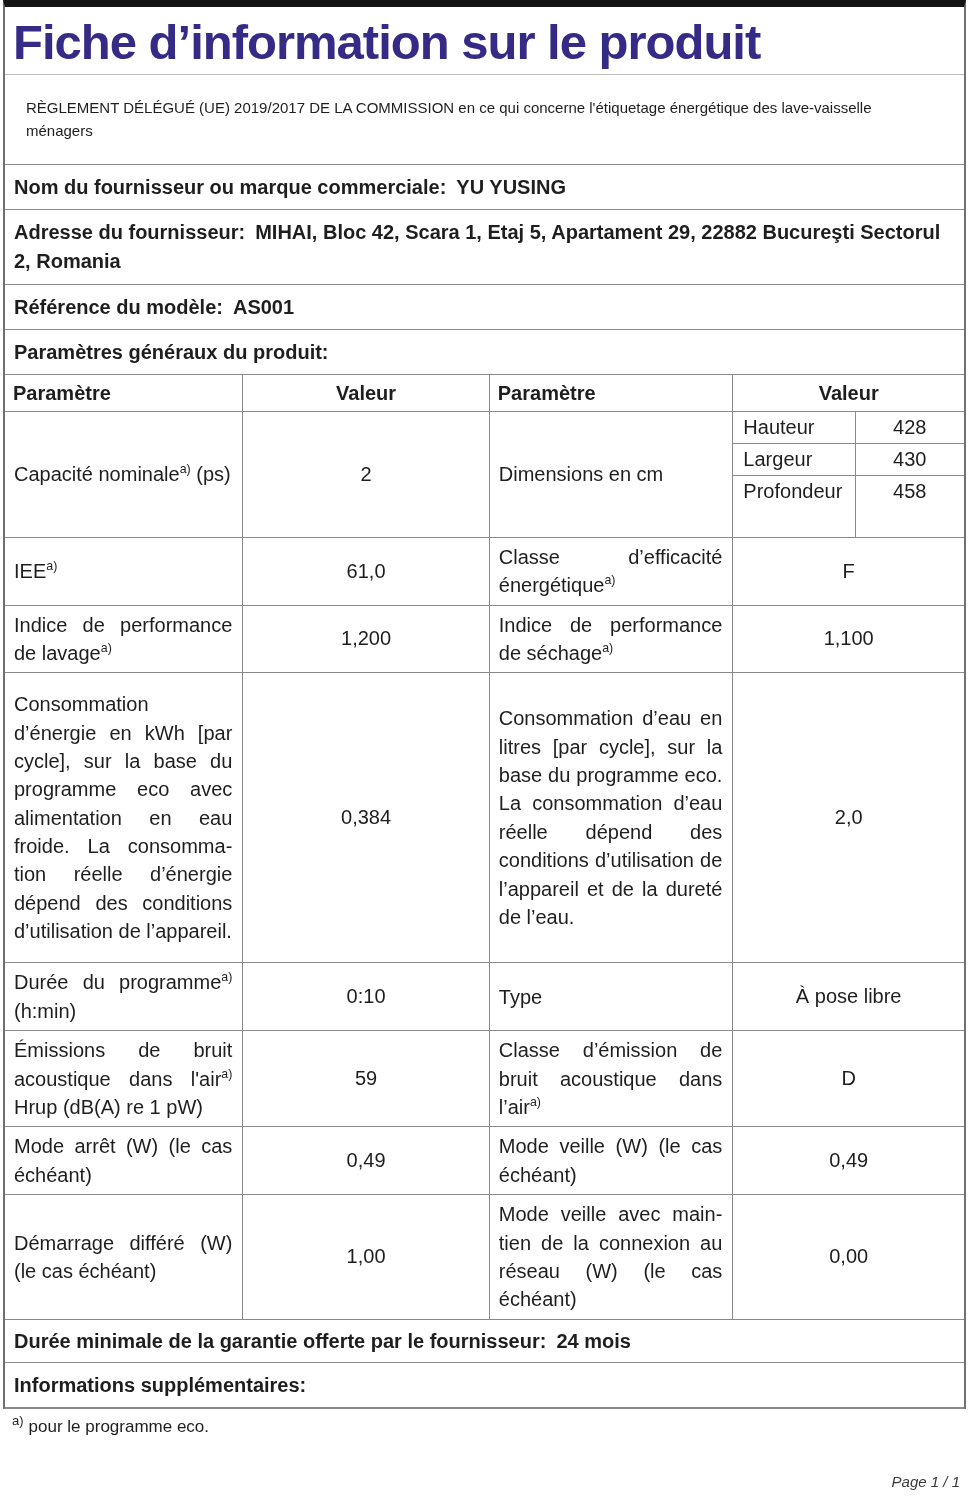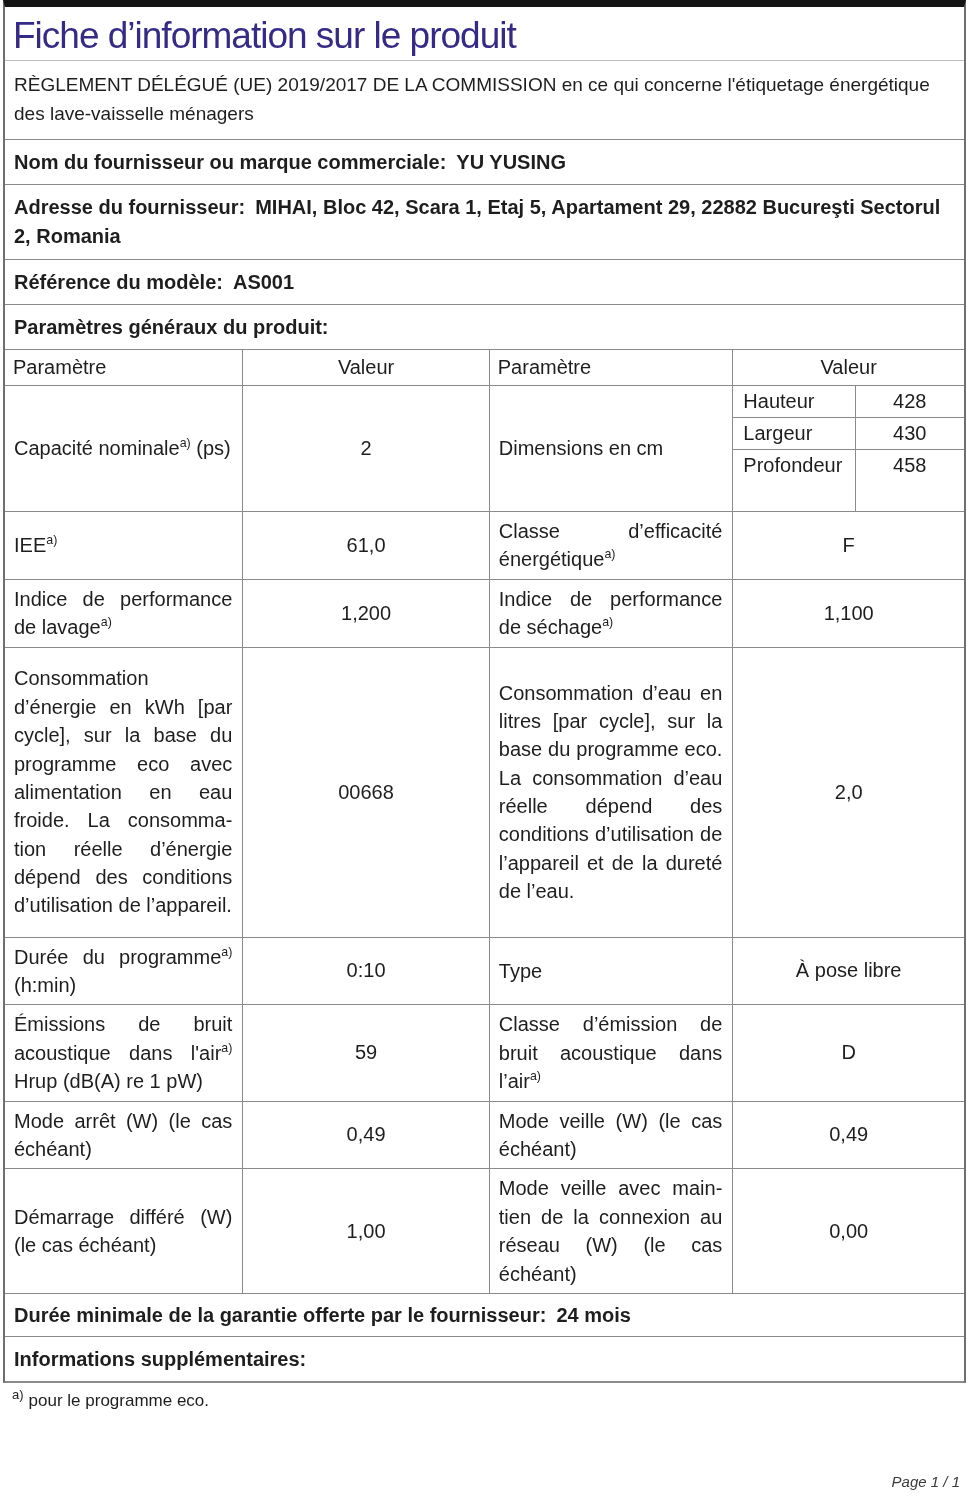--- a/index.html
+++ b/index.html
@@ -19,36 +19,36 @@
     margin:0 4px 0 3px;
     border-left:2px solid var(--outer);
     border-right:2px solid var(--outer);
     border-top:7px solid #141414;
     border-bottom:1px solid var(--bc);
     background:#fff;
   }
   .row{border-bottom:1px solid var(--bc);padding:8px 12px 8px 9px;font-size:20px;line-height:1.4;}
   .row.title-row{border-bottom:1px solid #bdbdbd;padding:7px 12px 2px 8px;}
   .title{
-    font-size:37px;font-weight:normal;color:var(--title);
+    font-size:49px;font-weight:bold;color:var(--title);
     letter-spacing:-1px;line-height:1.18;margin:0;
   }
   .row.reg-row{border-bottom:1px solid var(--bc);padding:9px 14px 10px 9px;}
-  .reg{font-size:19px;line-height:1.55;margin:0;}
+  .reg{font-size:15px;line-height:1.55;margin:12px;}
   .lbl{font-weight:bold;}
   .val{font-weight:bold;margin-left:10px;}
   .row.nom-row,.row.ref-row,.row.heading-row{padding-top:8px;padding-bottom:8px;}
   .row.adr-row{line-height:1.45;}
 
   table.params{border-collapse:collapse;width:100%;table-layout:fixed;}
   table.params th, table.params td{
     border:1px solid var(--bc);font-weight:normal;font-size:20px;color:var(--txt);
     vertical-align:middle;
   }
-  table.params th{height:36px;padding:2px 8px;}
+  table.params th{height:36px;padding:2px 8px;font-weight:bold;}
   table.params th.p{text-align:left;}
   table.params th.v{text-align:center;}
   table.params td.p{
     text-align:justify;padding:5px 10px 5px 9px;line-height:1.42;
   }
   table.params td.v{text-align:center;padding:2px 6px;}
   table.params th:first-child, table.params td:first-child{border-left:none;}
   table.params th:last-child, table.params td:last-child{border-right:none;}
   table.params thead th{border-top:none;}
   table.params tr.last td{border-bottom:none;}
@@ -143,21 +143,21 @@
         <td class="v">F</td>
       </tr>
       <tr class="h-r1">
         <td class="p">Indice de performance de lavage<sup>a)</sup></td>
         <td class="v">1,200</td>
         <td class="p">Indice de performance de séchage<sup>a)</sup></td>
         <td class="v">1,100</td>
       </tr>
       <tr class="h-r2">
         <td class="p">Consommation d’énergie en kWh [par cycle], sur la base du programme eco avec alimentation en eau froide. La consomma­tion réelle d’énergie dépend des conditions d’utilisation de l’appa­reil.</td>
-        <td class="v">00668</td>
+        <td class="v">0,384</td>
         <td class="p">Consommation d’eau en litres [par cycle], sur la base du programme eco. La consommation d’eau réelle dépend des conditions d’utilisa­tion de l’appareil et de la dureté de l’eau.</td>
         <td class="v">2,0</td>
       </tr>
       <tr class="h-r3">
         <td class="p">Durée du programme<sup>a)</sup> (h:min)</td>
         <td class="v">0:10</td>
         <td class="p">Type</td>
         <td class="v">À pose libre</td>
       </tr>
       <tr class="h-r4">

